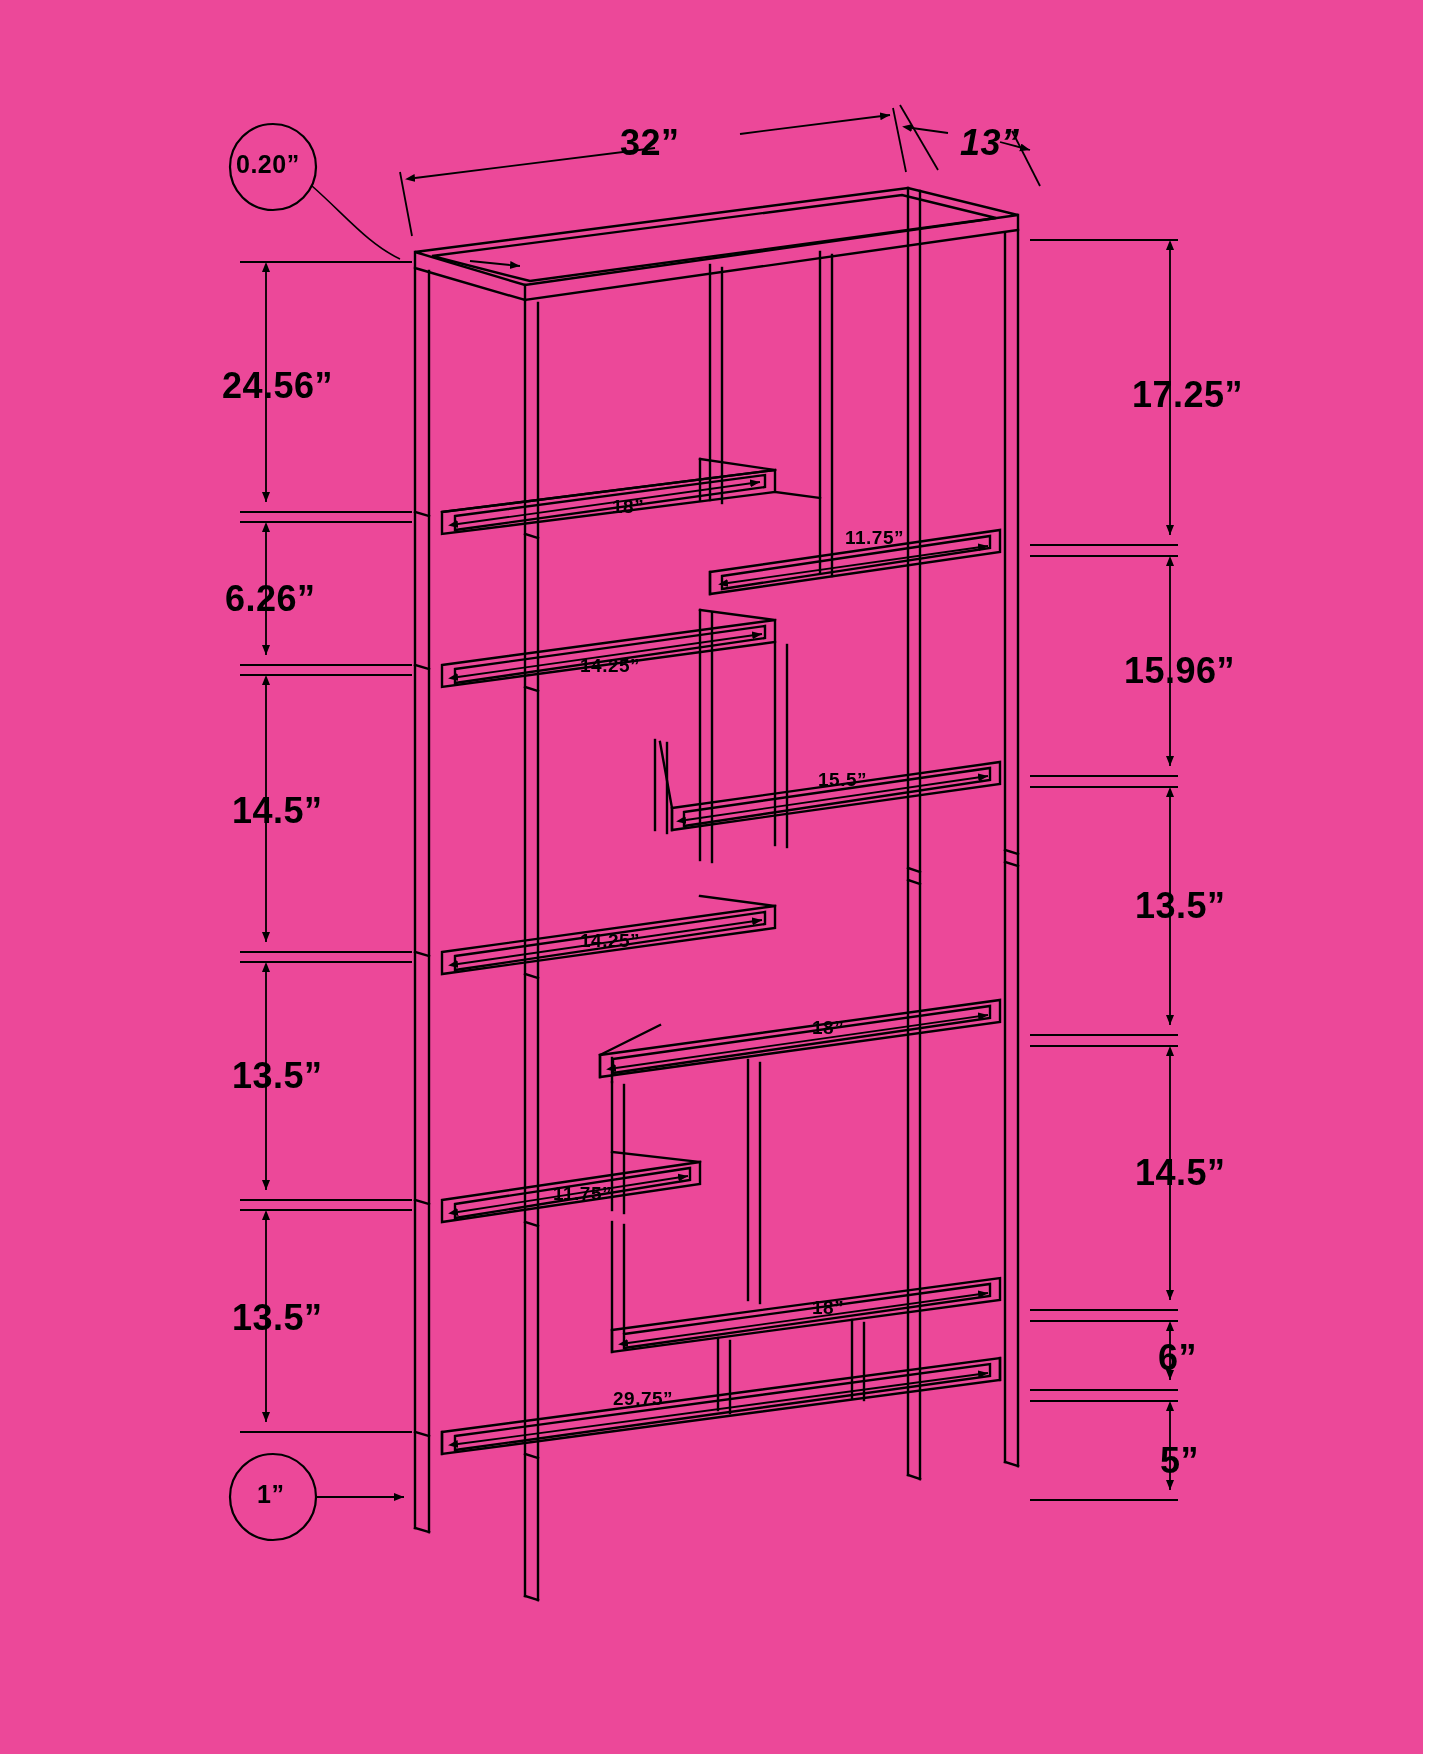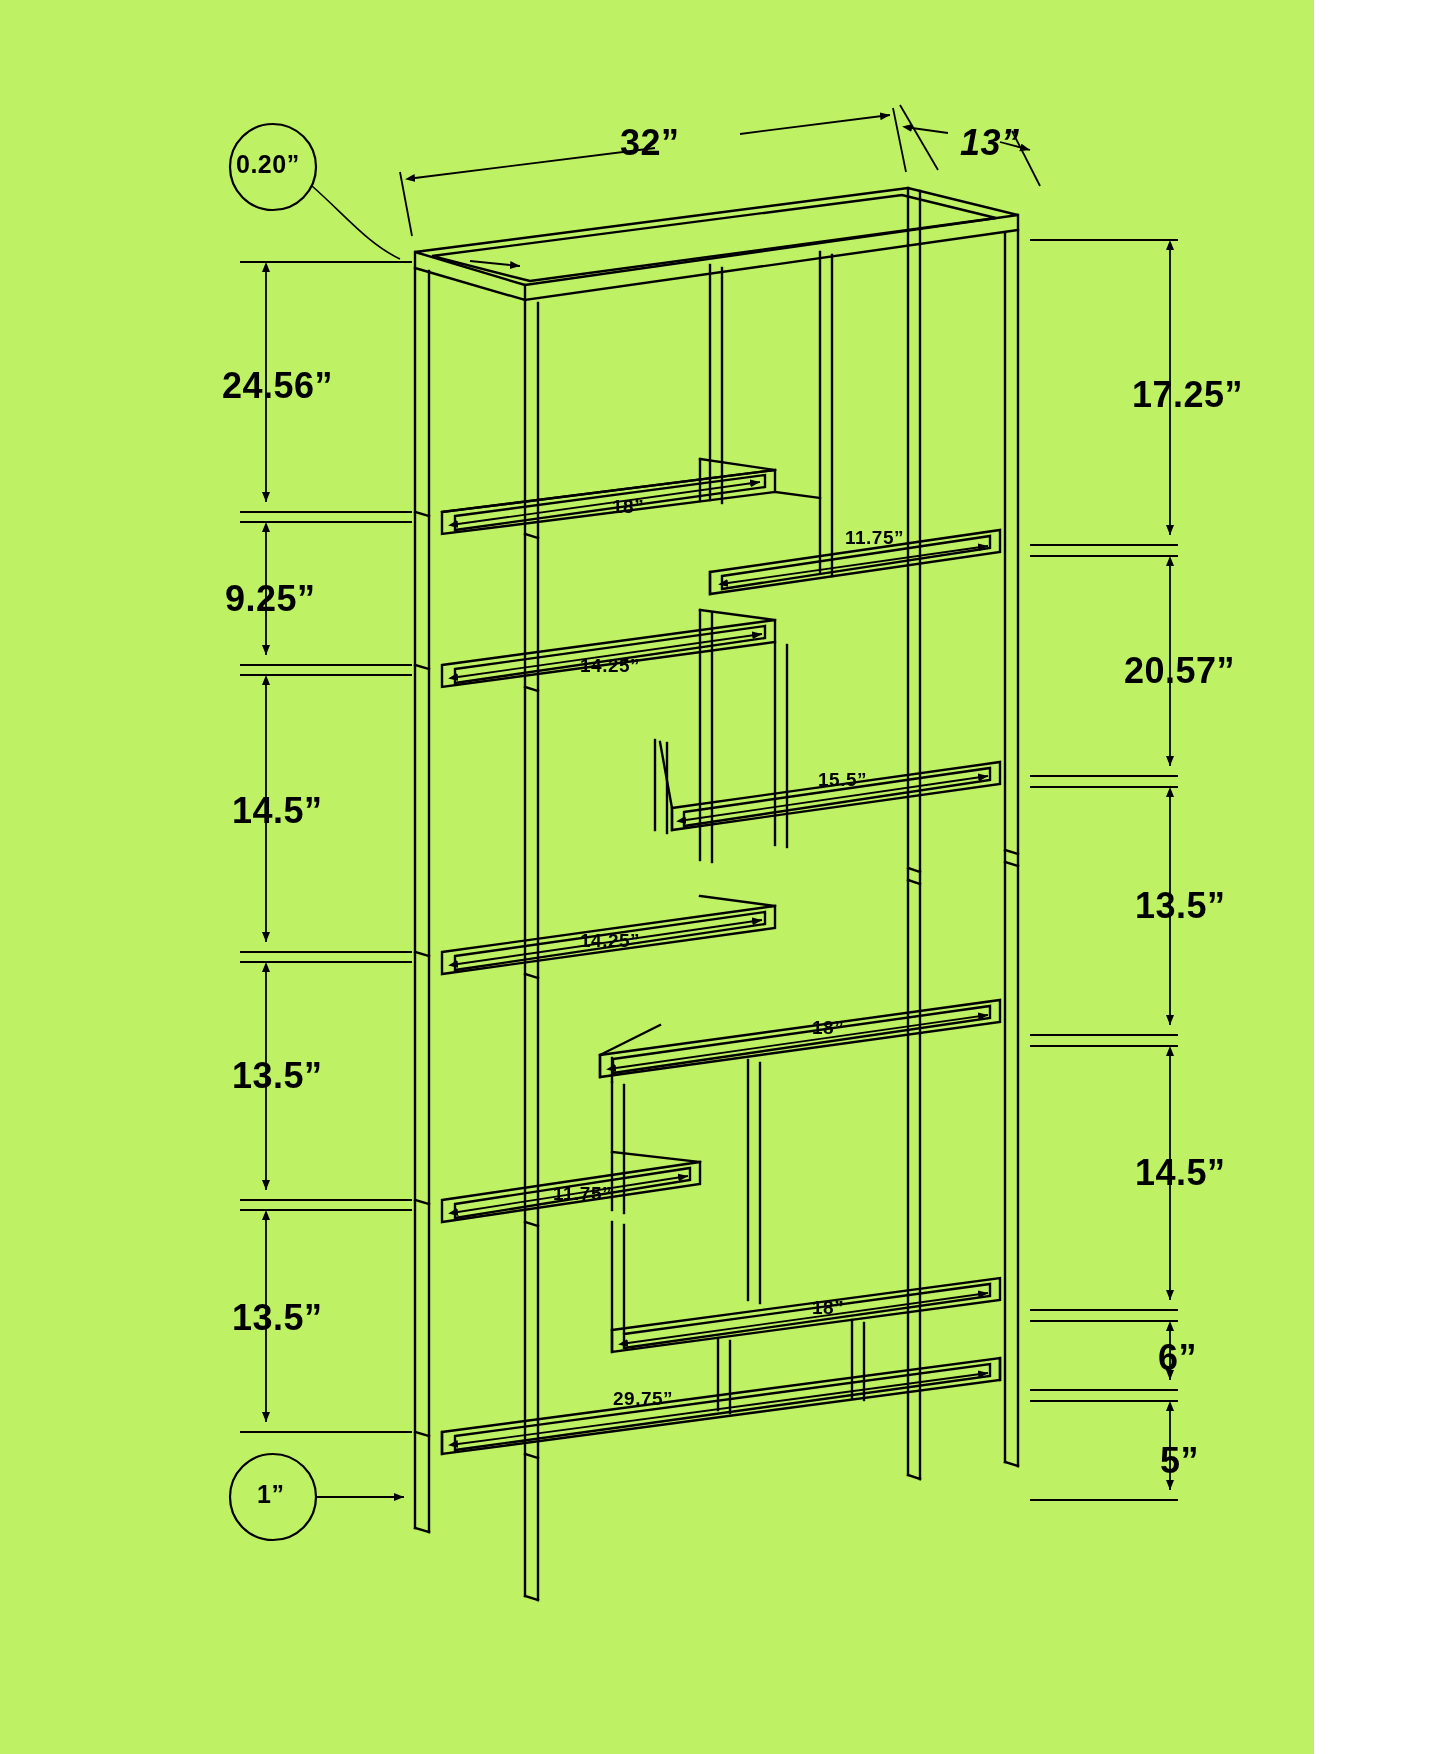--- a/index.html
+++ b/index.html
@@ -5,23 +5,23 @@
   html, body {
     margin: 0;
     padding: 0;
     background: #ffffff;
   }
   body {
     font-family: "Liberation Sans", sans-serif;
   }
   #stage {
     position: relative;
-    width: 1314px;
+    width: 1423px;
     height: 1754px;
-    background: #bef264;
+    background: #ec4899;
     overflow: hidden;
   }
   #stage svg {
     position: absolute;
     left: 0;
     top: 0;
     width: 1445px;
     height: 1754px;
   }
   .dim-label {
@@ -247,27 +247,27 @@
     </g>
   </svg>
 
   <div class="dim-label callout" style="left:236px; top:150px;">0.20”</div>
   <div class="dim-label callout" style="left:257px; top:1480px;">1”</div>
 
   <div class="dim-label" style="left:620px; top:122px;">32”</div>
   <div class="dim-label italic-deg" style="left:960px; top:122px;">13”</div>
 
   <div class="dim-label" style="left:222px; top:365px;">24.56”</div>
-  <div class="dim-label" style="left:225px; top:578px;">9.25”</div>
+  <div class="dim-label" style="left:225px; top:578px;">6.26”</div>
   <div class="dim-label" style="left:232px; top:790px;">14.5”</div>
   <div class="dim-label" style="left:232px; top:1055px;">13.5”</div>
   <div class="dim-label" style="left:232px; top:1297px;">13.5”</div>
 
   <div class="dim-label" style="left:1132px; top:374px;">17.25”</div>
-  <div class="dim-label" style="left:1124px; top:650px;">20.57”</div>
+  <div class="dim-label" style="left:1124px; top:650px;">15.96”</div>
   <div class="dim-label" style="left:1135px; top:885px;">13.5”</div>
   <div class="dim-label" style="left:1135px; top:1152px;">14.5”</div>
   <div class="dim-label" style="left:1158px; top:1337px;">6”</div>
   <div class="dim-label" style="left:1160px; top:1440px;">5”</div>
 
   <div class="dim-label small" style="left:612px; top:496px;">18”</div>
   <div class="dim-label small" style="left:845px; top:527px;">11.75”</div>
   <div class="dim-label small" style="left:580px; top:655px;">14.25”</div>
   <div class="dim-label small" style="left:818px; top:769px;">15.5”</div>
   <div class="dim-label small" style="left:580px; top:930px;">14.25”</div>

